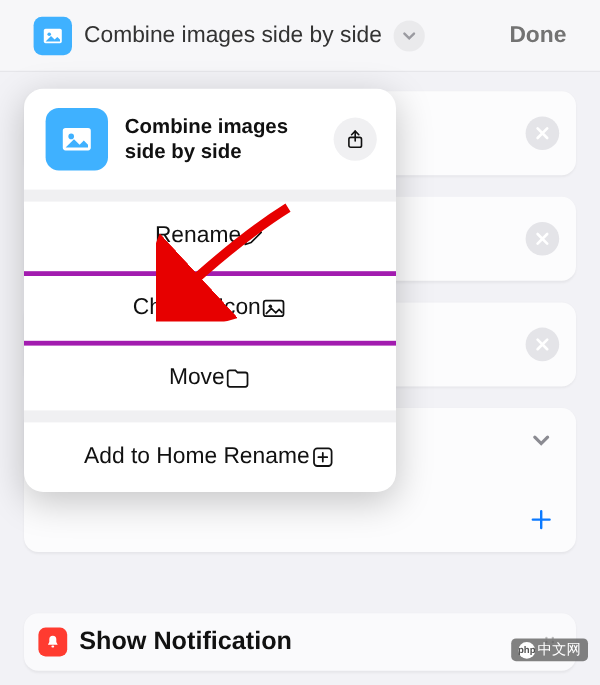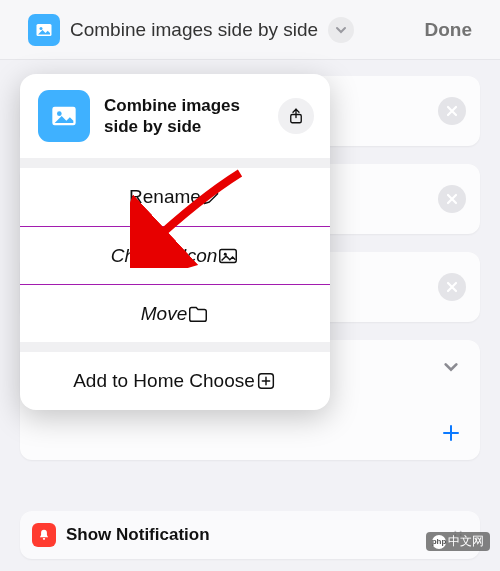--- a/index.html
+++ b/index.html
@@ -71,35 +71,35 @@
     .share-btn {
       width:36px; height:36px; border-radius:18px; background:#f0f0f2;
       display:flex; align-items:center; justify-content:center; flex-shrink:0;
     }
     .sep-thick { height:10px; background:#f0f0f2; }
     .menu-item {
       height:58px; padding:0 18px;
       display:flex; align-items:center; justify-content:center;
       font-size:19px; color:#111; cursor:pointer;
     }
-    .menu-item + .menu-item { border-top:1px solid #a21caf;font-style:italic; }
+    .menu-item + .menu-item { border-top:4px solid #a21caf; }
     .menu-icon { color:#111; display:flex; align-items:center; }
 
     
     .arrow { position:absolute; left:130px; top:168px; pointer-events:none; }
 
     
     .notif-row {
       position:absolute; bottom:12px; left:20px; right:20px;
       background:#fafafc; border-radius:12px;
       height:48px; display:flex; align-items:center; padding:0 14px 0 12px; gap:10px;
       box-shadow: 0 1px 2px rgba(0,0,0,0.05);
     }
     .notif-icon { width:24px; height:24px; border-radius:6px; background:#ff3b30; display:flex; align-items:center; justify-content:center; }
-    .notif-label { font-size:17px; font-weight:600; color:#111; flex:1; }
+    .notif-label { font-size:21px; font-weight:600; color:#111; flex:1; }
 
     
     .wm { position:absolute; right:10px; bottom:20px; font-size:12px; color:#fff; background:#555b; padding:1px 6px; border-radius:4px; display:flex; align-items:center; gap:2px; }
     .wm-dot { display:inline-flex; width:14px; height:14px; border-radius:50%; background:#fff; color:#555; font-size:8px; font-weight:700; align-items:center; justify-content:center; }
   </style>
 </head>
 <body>
 
 <div class="navbar">
   <div class="app-icon">
@@ -208,21 +208,21 @@
     <span class="menu-icon">
       <svg width="22" height="22" viewBox="0 0 24 24">
           <path d="M3 7 L3 18 A2 2 0 0 0 5 20 H19 A2 2 0 0 0 21 18 V9 A2 2 0 0 0 19 7 H12 L10 5 H5 A2 2 0 0 0 3 7 Z" stroke="#111" stroke-width="1.6" fill="none"></path>
         </svg>
     </span>
   </div>
 
   <div class="sep-thick"></div>
 
   <div class="menu-item">
-    <span>Add to Home Choose</span>
+    <span>Add to Home Rename</span>
     <span class="menu-icon">
       <svg width="22" height="22" viewBox="0 0 24 24">
           <rect x="4" y="4" width="16" height="16" rx="3" stroke="#111" stroke-width="1.6" fill="none"></rect>
           <path d="M12 8 V16 M8 12 H16" stroke="#111" stroke-width="1.6" stroke-linecap="round"></path>
         </svg>
     </span>
   </div>
 </div>
 
 <svg class="arrow" width="120" height="100" viewBox="0 0 120 100">

